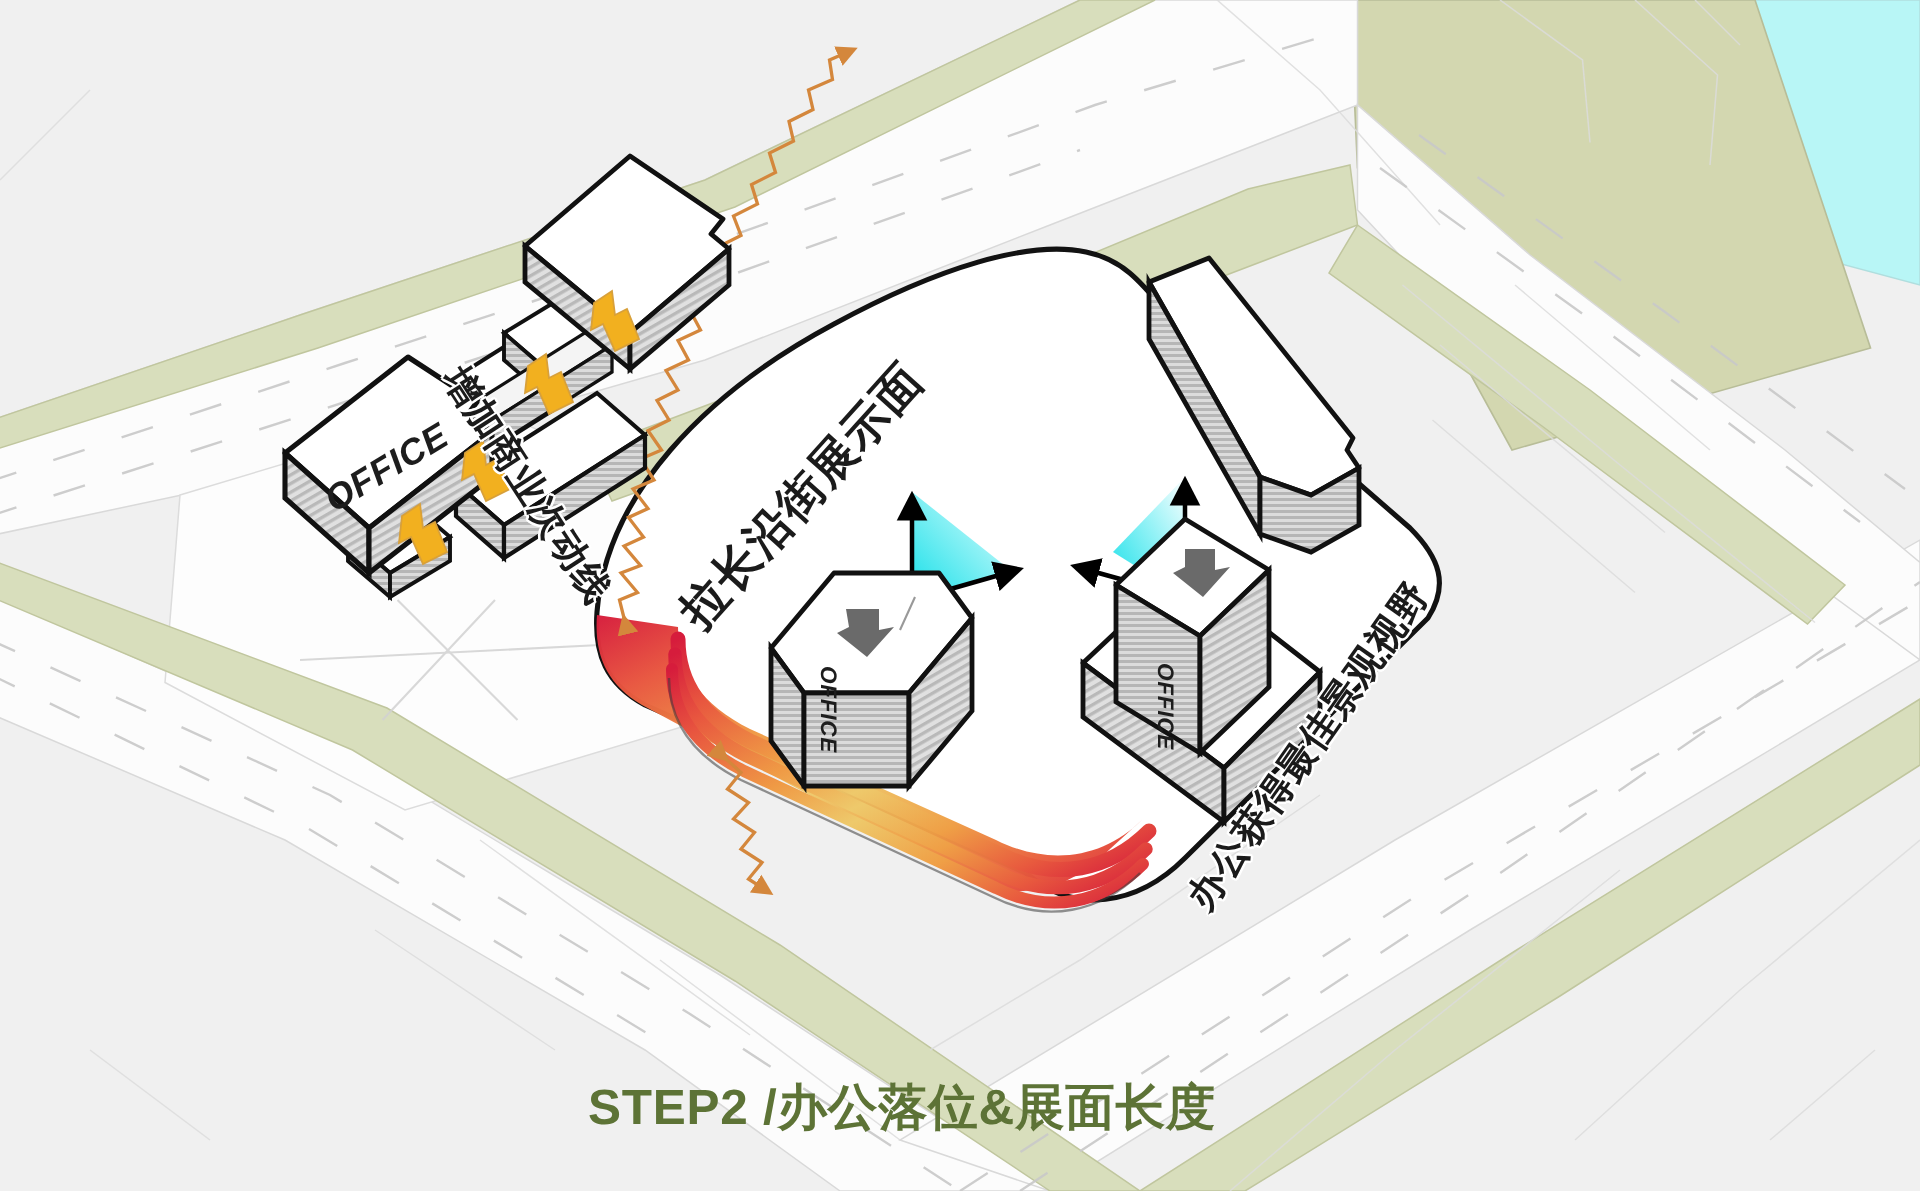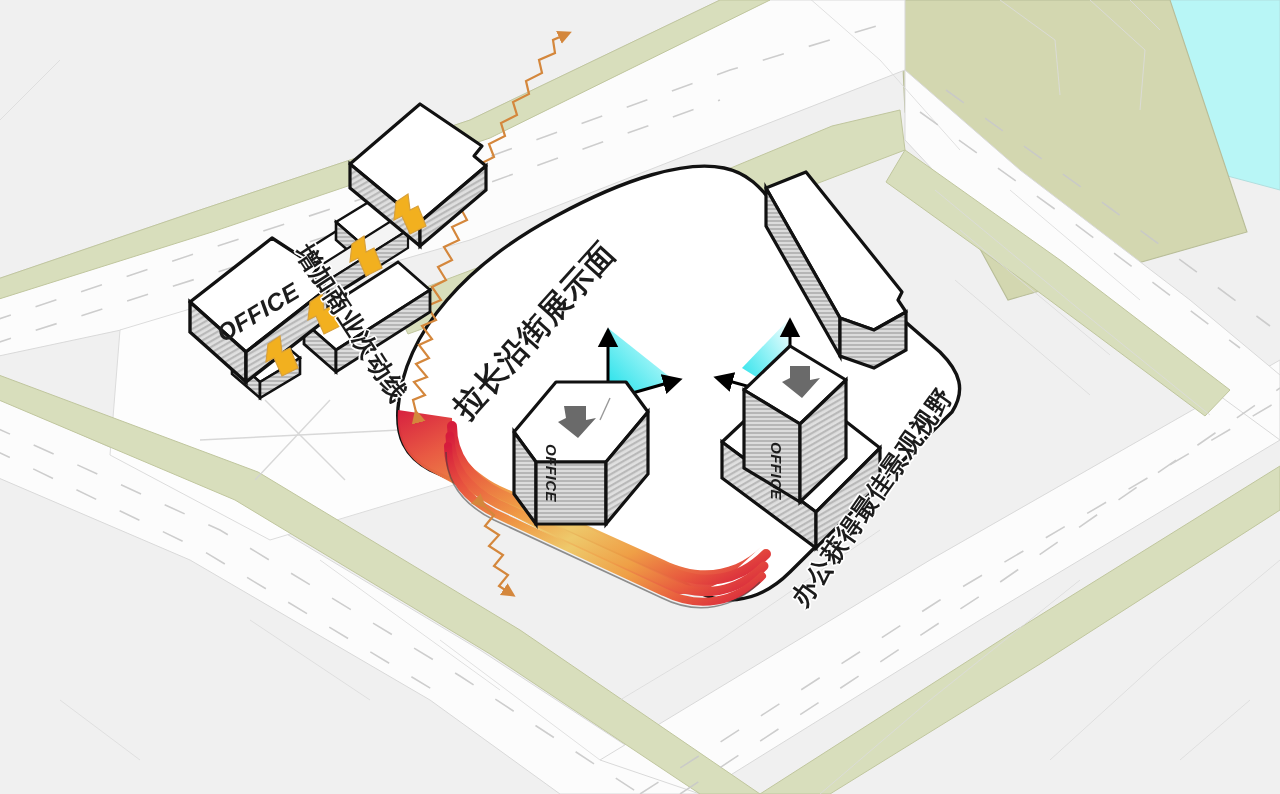--- a/index.html
+++ b/index.html
@@ -347,14 +347,15 @@
   <div class="txt annot" id="annot-lachang">拉长沿街展示面</div>
 
   <div class="txt annot" id="annot-jingguan">办公获得最佳景观视野</div>
 
   <div class="txt office-lbl" id="office-nw">OFFICE</div>
 
   <div class="txt office-lbl" id="office-mid">OFFICE</div>
 
   <div class="txt office-lbl" id="office-east">OFFICE</div>
 
+  <div class="txt" id="page-title">STEP2 /办公落位&amp;展面长度</div>
 
 </div>
 
 </body></html>

